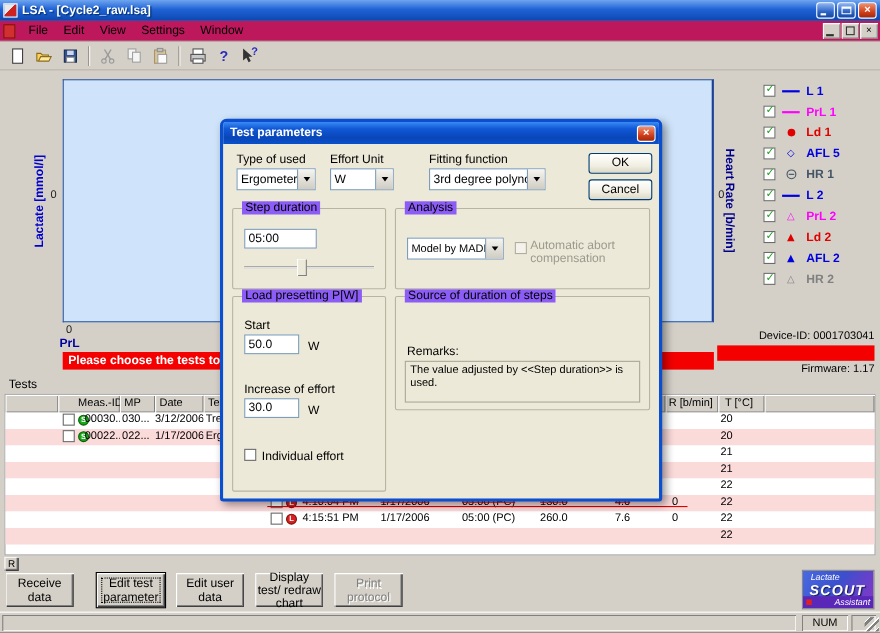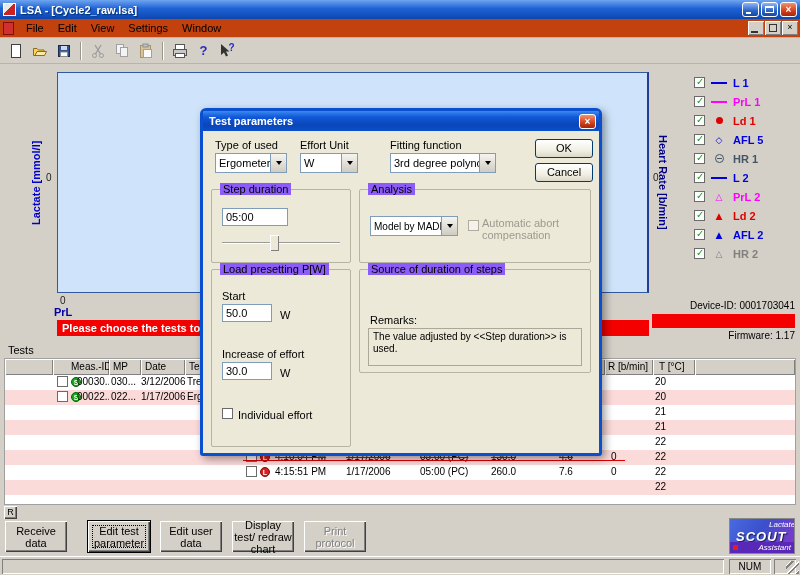--- a/index.html
+++ b/index.html
@@ -21,21 +21,21 @@
   .tb-btns { margin-left:auto; display:flex; gap:2px; padding-right:3px; }
   .tb-btn { position:relative; width:17px; height:15px; border:1px solid #fff; border-radius:3px;
     background:linear-gradient(180deg,#8fb5f2,#2b63c6 60%,#17489e); }
   .tb-btn.close { background:linear-gradient(180deg,#f0926f,#d2401c 60%,#a32708);
     color:#fff; font-size:10px; line-height:13px; text-align:center; font-weight:bold; }
   .tb-btn.min::after { content:""; position:absolute; left:3px; right:7px; bottom:2px; height:2px; background:#fff; }
   .tb-btn.max::after { content:""; position:absolute; left:3px; top:3px; right:3px; bottom:3px;
     border:1px solid #fff; border-top-width:2px; }
   
   .menubar {
-    position:absolute; left:0; top:19px; width:800px; height:19px; background:#c2410c;
+    position:absolute; left:0; top:19px; width:800px; height:19px; background:#be185d;
     display:flex; align-items:center; border-bottom:1px solid #b8b4aa;
   }
   .mdi-doc-icon { width:11px; height:13px; background:#d23030; border:1px solid #801010; margin:0 5px 0 3px; flex:none; }
   .menu-item { padding:2px 7px; }
   .mdi-btns { margin-left:auto; display:flex; gap:1px; padding-right:2px; }
   .mdi-btn { position:relative; width:16px; height:14px; background:#d4d0c8;
     box-shadow:inset 1px 1px 0 #fff, inset -1px -1px 0 #808080; font-size:9px; text-align:center; line-height:13px; }
   .mdi-btn.min::after { content:""; position:absolute; left:3px; right:6px; bottom:2px; height:2px; background:#333; }
   .mdi-btn.restore::after { content:""; position:absolute; left:4px; top:3px; right:4px; bottom:3px; border:1px solid #333; }
   
@@ -100,21 +100,21 @@
     background:#d4d0c8; box-shadow:inset 1px 1px 0 #fff, inset -1px -1px 0 #404040, inset -2px -2px 0 #808080; }
   .win-btn { position:absolute; top:521px; width:62px; height:31px; background:#d4d0c8; font-size:11px; line-height:12px;
     text-align:center; display:flex; align-items:center; justify-content:center; padding:1px 2px;
     box-shadow:inset 1px 1px 0 #fff, inset -1px -1px 0 #404040, inset -2px -2px 0 #808080; }
   .win-btn.focused { outline:1px dotted #000; outline-offset:-5px; box-shadow:0 0 0 1px #000, inset 1px 1px 0 #fff,
     inset -1px -1px 0 #404040, inset -2px -2px 0 #808080; }
   .win-btn.disabled { color:#808080; text-shadow:1px 1px 0 #fff; }
   
   .logo { position:absolute; left:729px; top:518px; width:66px; height:36px; border:1px solid #888;
     background:linear-gradient(120deg,#4a6ae0 0%,#3a50cc 45%,#8a35c8 100%); overflow:hidden; }
-  .logo-top { position:absolute; left:7px; top:1px; color:#fff; font-size:8px; font-style:italic;margin-left:32px; }
+  .logo-top { position:absolute; left:7px; top:1px; color:#fff; font-size:8px; font-style:italic; }
   .logo-main { position:absolute; left:6px; top:10px; color:#fff; font-size:13px; font-weight:bold; font-style:italic;
     text-shadow:1px 1px 1px #1a1a50; letter-spacing:1px; }
   .logo-strip { position:absolute; left:0; bottom:0; width:100%; height:11px; background:#5a28b8; }
   .logo-bottom { position:absolute; right:3px; bottom:0; color:#fff; font-size:8px; font-style:italic; line-height:11px; }
   .logo-red { position:absolute; left:3px; bottom:3px; width:5px; height:5px; background:#e02020; }
   
   .statusbar { position:absolute; left:0; top:556px; width:800px; height:19px; background:#d4d0c8; border-top:1px solid #fff; }
   .sb-panel { position:absolute; top:2px; height:15px; box-shadow:inset 1px 1px 0 #808080, inset -1px -1px 0 #fff;
     font-size:10px; line-height:15px; text-align:center; }
   .sb-grip { position:absolute; right:1px; bottom:1px; width:13px; height:13px;

